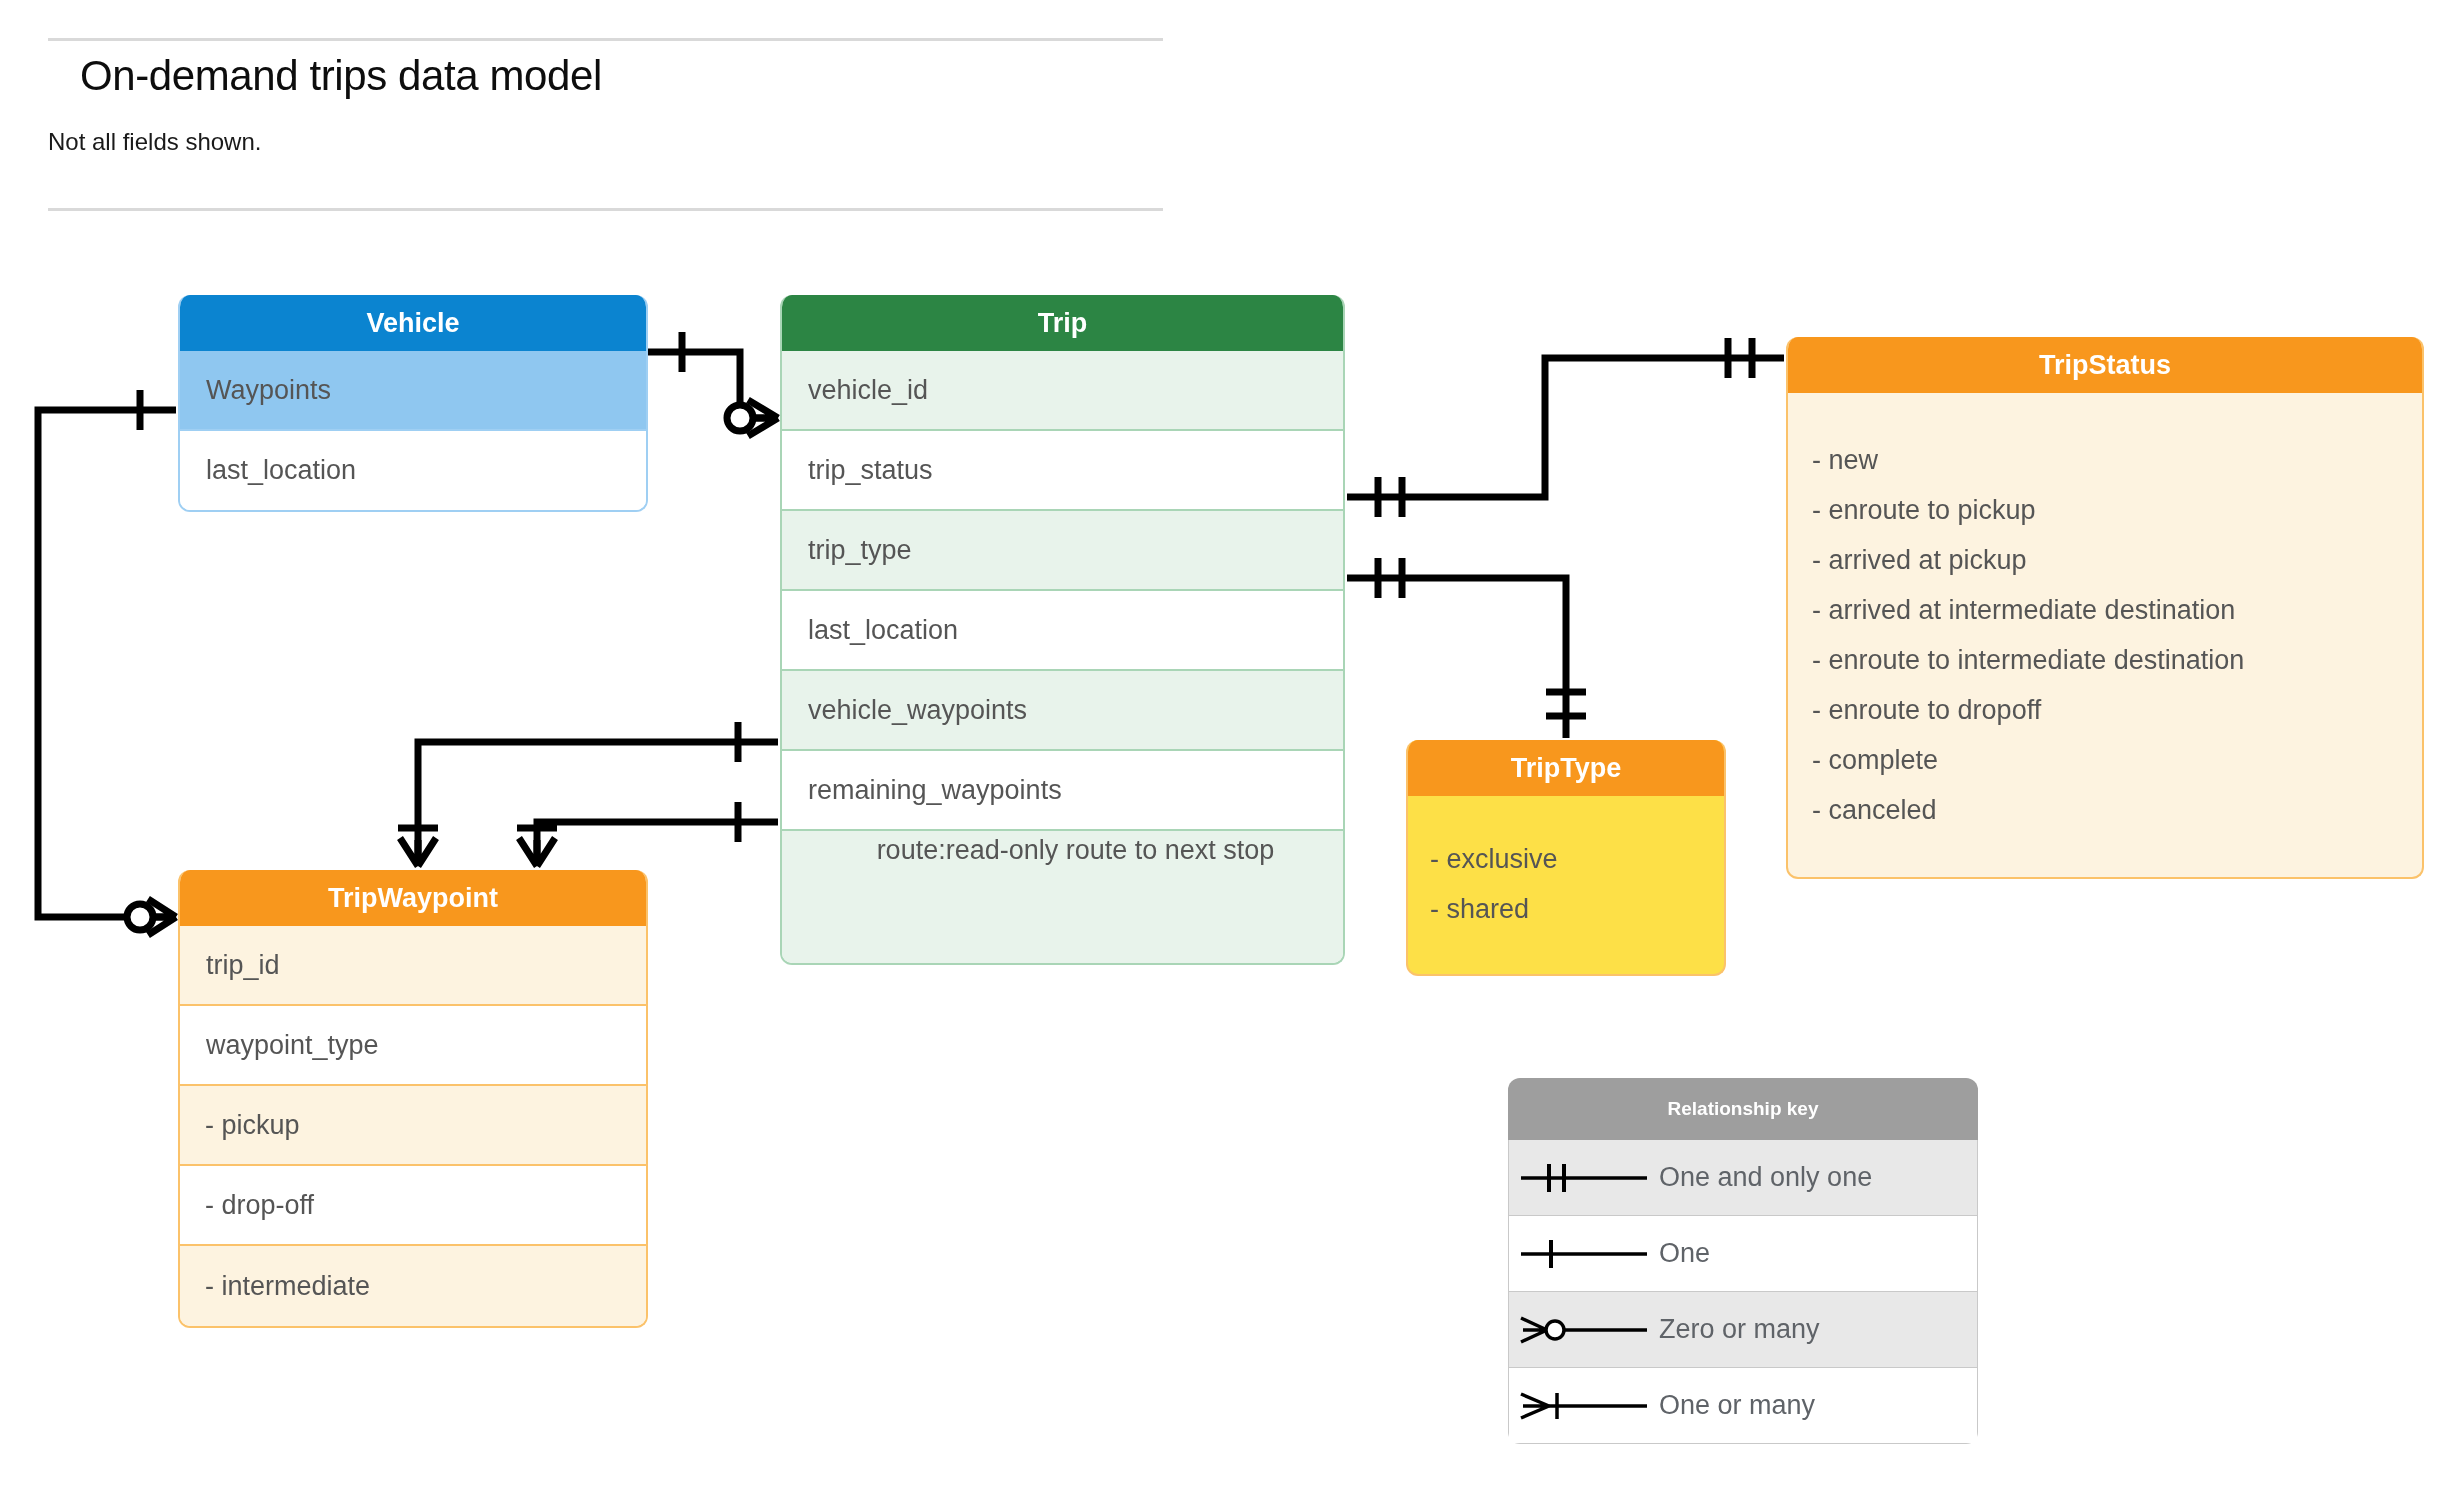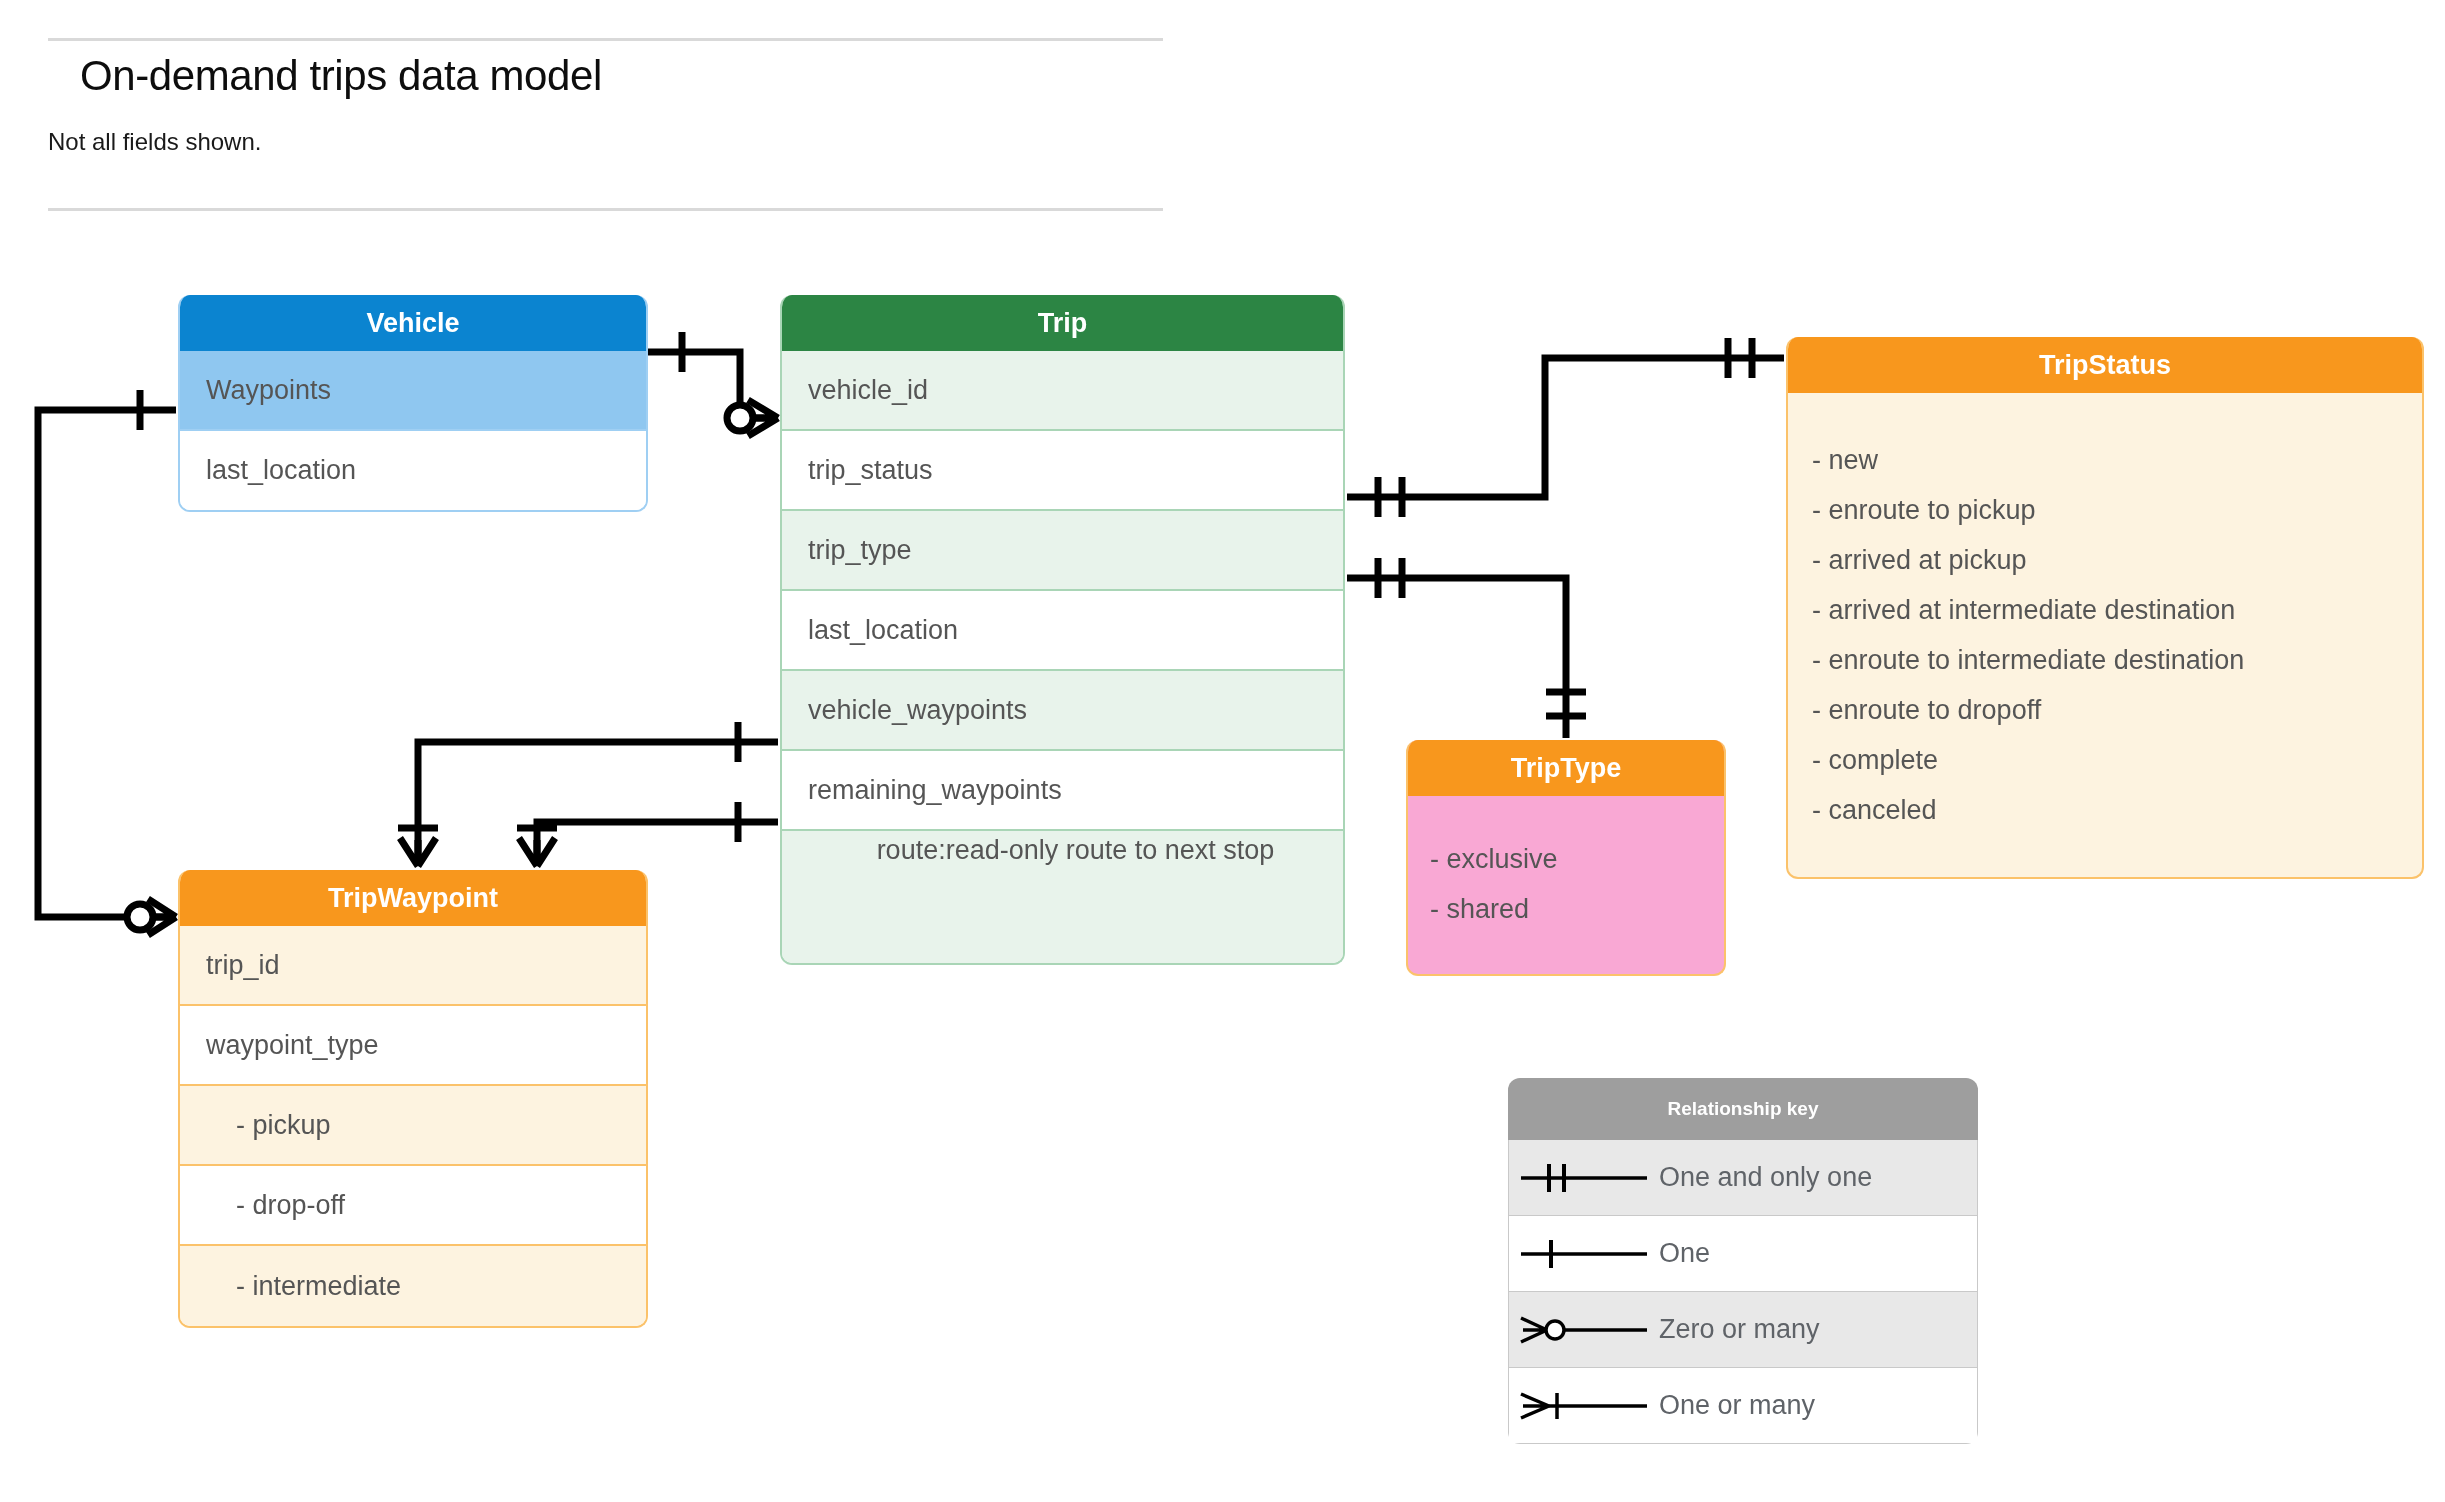--- a/index.html
+++ b/index.html
@@ -43,33 +43,33 @@
               flex-direction:row;align-items:flex-start;justify-content:center;}
   #trip-route span{display:block;line-height:1.45;}
 
   
   #ent-waypoint{left:178px;top:870px;width:470px;
                 border:2px solid #fbc26a;border-top:none;}
   #ent-waypoint .ent-head{background:#f8971d;}
   .row-org-a{background:#fdf3e0;border-bottom:2px solid #fbc26a;height:80px;}
   .row-org-b{background:#ffffff;border-bottom:2px solid #fbc26a;height:80px;}
   .row-org-last{background:#fdf3e0;border-bottom:none;height:80px;}
-  .indent{padding-left:56px;}
+  .indent{padding-left:25px;}
 
   
   #ent-tripstatus{left:1786px;top:312px;width:638px;
                   border:2px solid #fbc26a;border-top:none;background:#fdf3e0;margin-top:25px;}
   #ent-tripstatus .ent-head{background:#f8971d;}
   .enum-list{padding:26px 0 26px 24px;}
   .enum-list li{list-style:none;font-size:27px;color:#555555;line-height:50px;
                 white-space:nowrap;}
 
   
   #ent-triptype{left:1406px;top:740px;width:320px;
-                border:2px solid #fbc26a;border-top:none;background:#f9a8d4;}
+                border:2px solid #fbc26a;border-top:none;background:#fde047;}
   #ent-triptype .ent-head{background:#f8971d;}
   #ent-triptype .enum-list{padding:22px 0 24px 22px;}
 
   
   #rel-key{position:absolute;left:1508px;top:1078px;width:470px;
            border-radius:12px;overflow:hidden;}
   #rel-key .ent-head{background:#9e9e9e;height:62px;line-height:62px;font-size:19px;}
   .key-row{height:76px;display:flex;align-items:center;box-sizing:border-box;
            border:1px solid #c9c9c9;border-top:none;}
   .key-row.shade{background:#e8e8e8;}

